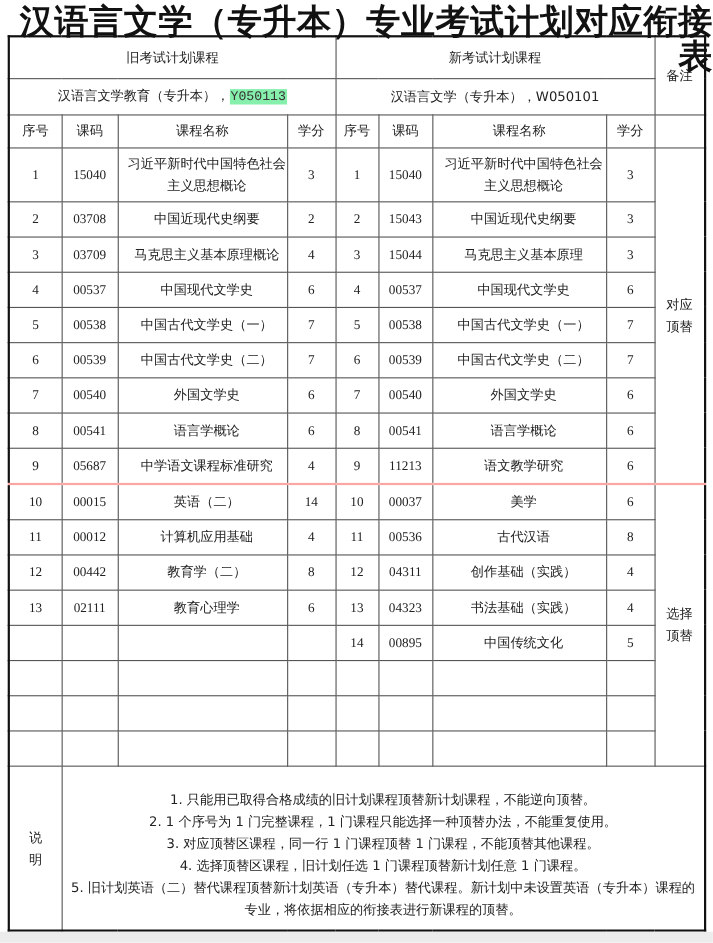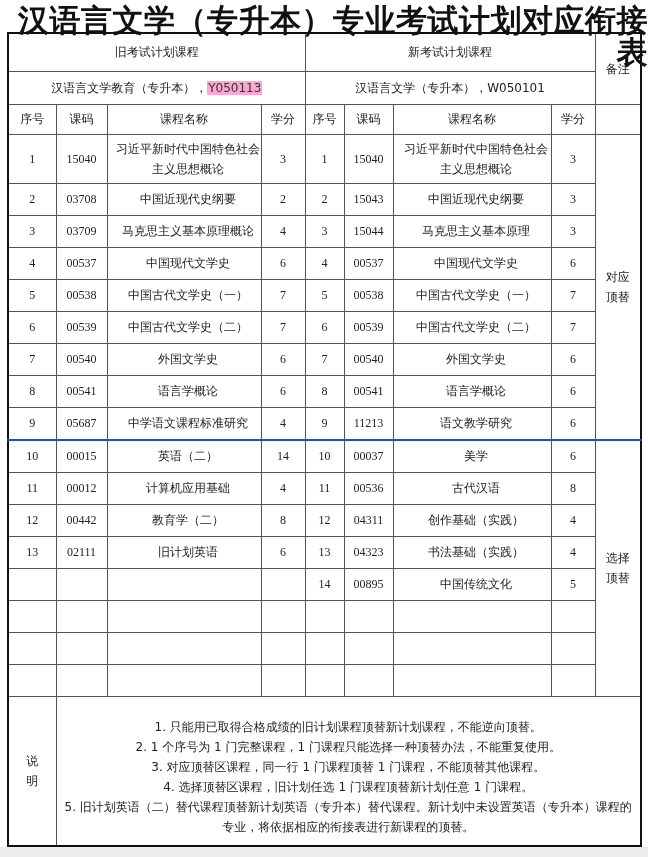--- a/index.html
+++ b/index.html
@@ -20,22 +20,22 @@
     border: 2px solid #111;
   }
   table.main td {
     border: 1px solid #555; text-align: center; vertical-align: middle;
     padding: 0; font-size: 12px; line-height: 20px; color: #222;
     overflow: hidden;
   }
   td.hdr { font-family: "DejaVu Sans", "Liberation Sans", sans-serif; font-size: 12px; }
   td.name { text-align: left; padding-left: 8px !important; }
   td.num { font-family: "Liberation Serif", "DejaVu Serif", serif; font-size: 12.5px; }
-  tr.sep td { border-top: 2px solid #1d4ed8; }
-  .hl { background: #f9a8d4; color: #333; padding: 0 1px; }
+  tr.sep td { border-top: 2px solid #fca5a5; }
+  .hl { background: #86efac; color: #333; padding: 0 1px; font-family: Liberation Mono, monospace; }
   td.notes-label { font-family: "DejaVu Sans", "Liberation Sans", sans-serif; font-size: 12px; line-height: 26px; }
   td.notes { text-align: left; padding: 16px 8px 4px 8px !important; vertical-align: top;
     font-family: "DejaVu Sans", "Liberation Sans", sans-serif; font-size: 11px; line-height: 20px; }
   td.notes div { white-space: normal; }
   .remark { line-height: 22px; }
   .bottom-band { position: absolute; left: 0; top: 847px; width: 648px; height: 10px; background: #ececec; }
 </style>
 </head>
 <body>
 
@@ -198,21 +198,21 @@
         <td class="name">教育学（二）</td>
         <td class="num">8</td>
         <td class="num">12</td>
         <td class="num">04311</td>
         <td class="name">创作基础（实践）</td>
         <td class="num">4</td>
       </tr>
       <tr style="height: 32px;">
         <td class="num">13</td>
         <td class="num">02111</td>
-        <td class="name">旧计划英语</td>
+        <td class="name">教育心理学</td>
         <td class="num">6</td>
         <td class="num">13</td>
         <td class="num">04323</td>
         <td class="name">书法基础（实践）</td>
         <td class="num">4</td>
       </tr>
       <tr style="height: 32px;">
         <td class="num"></td>
         <td class="num"></td>
         <td class="name"></td>

